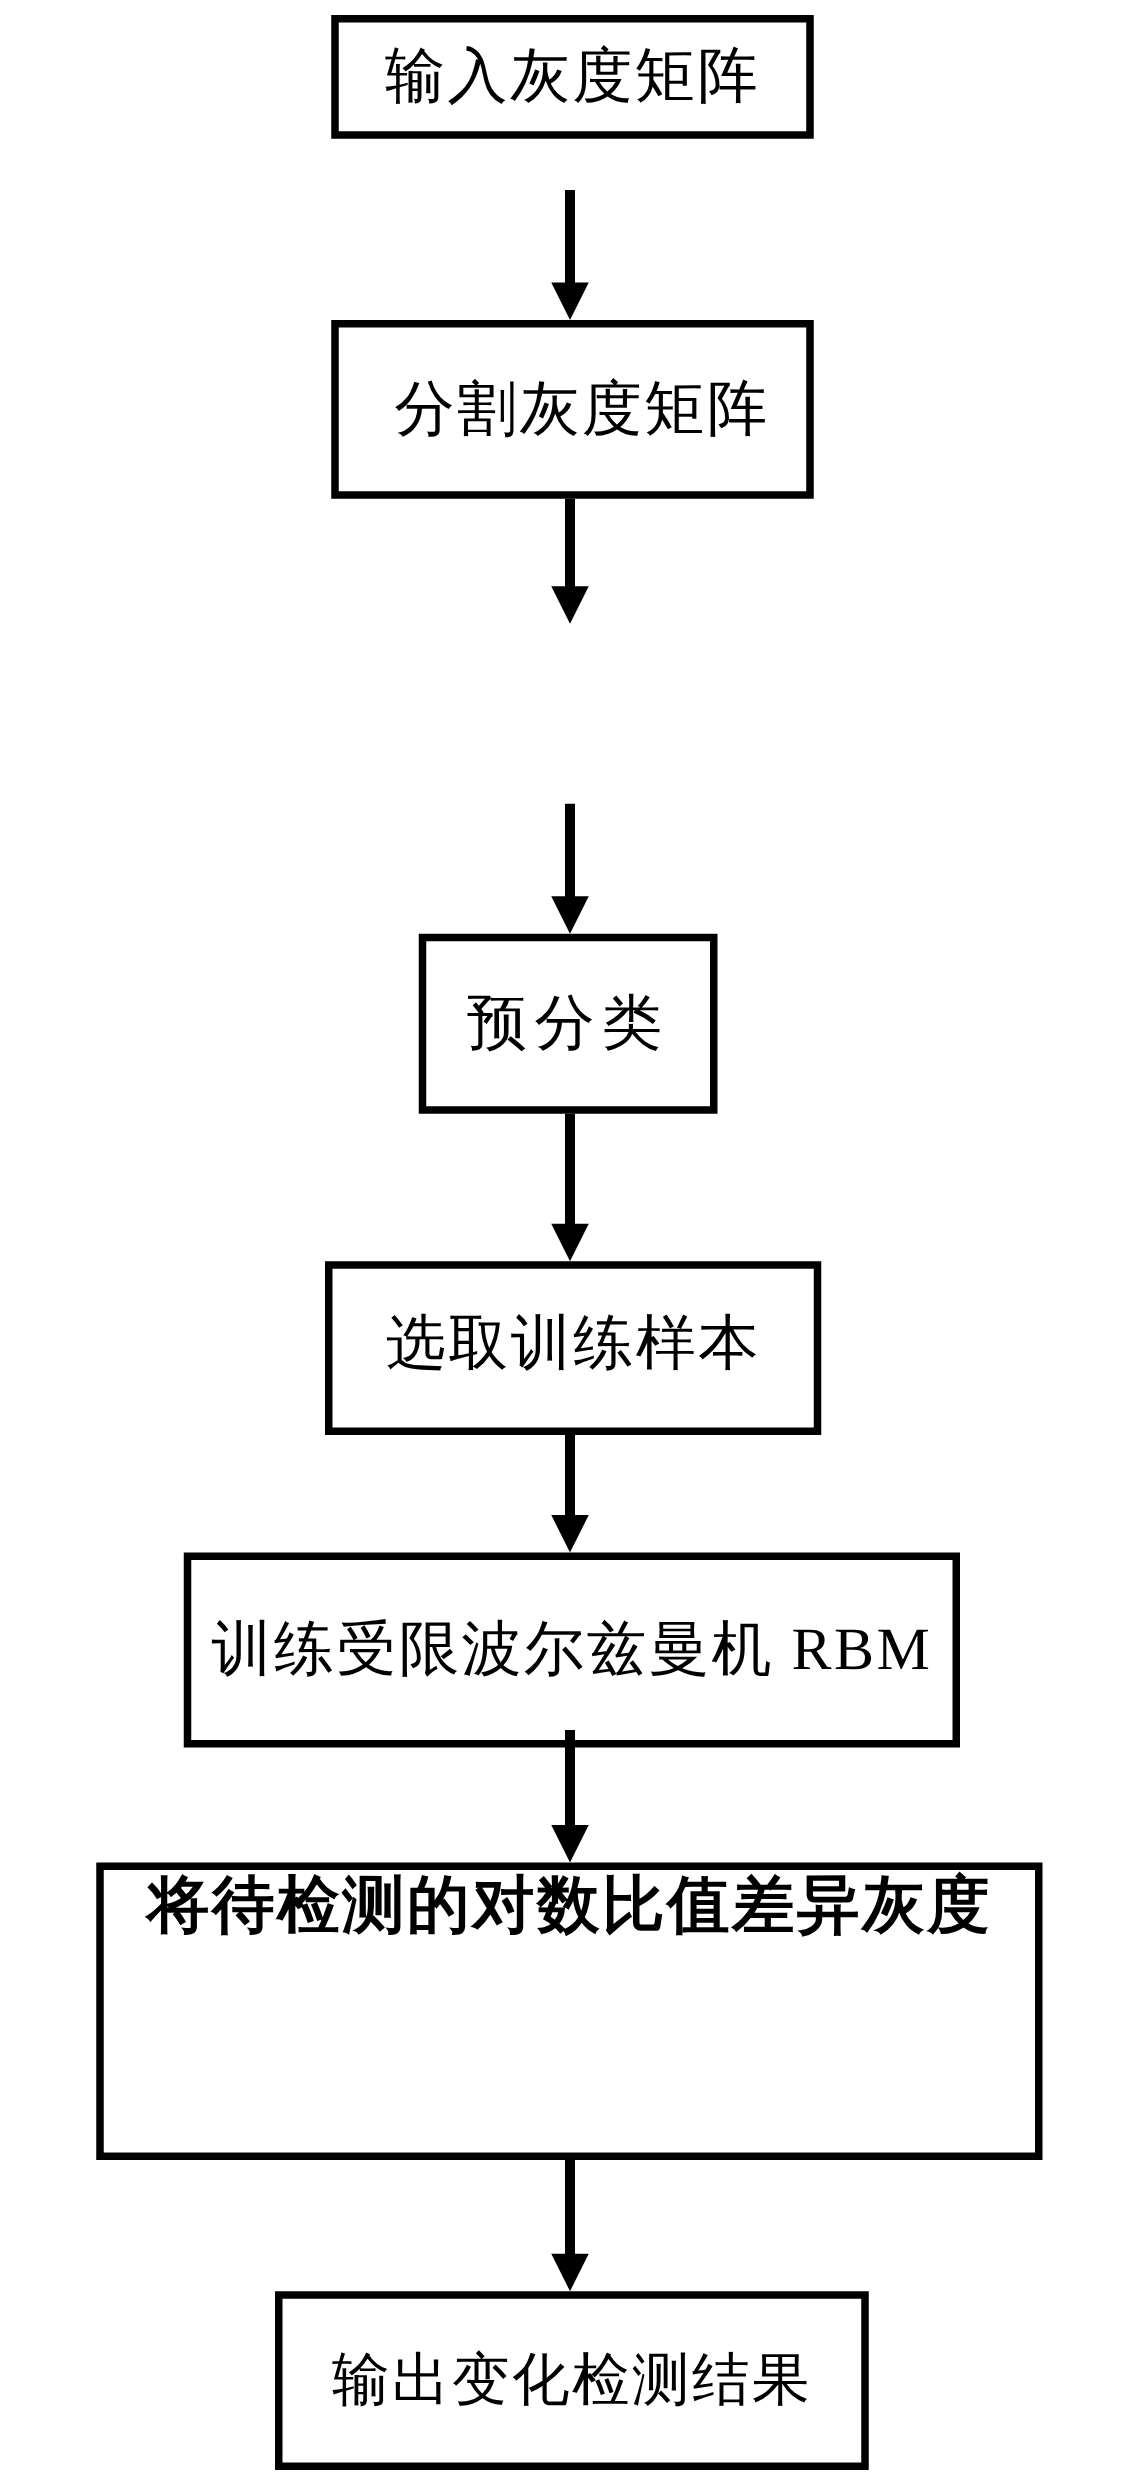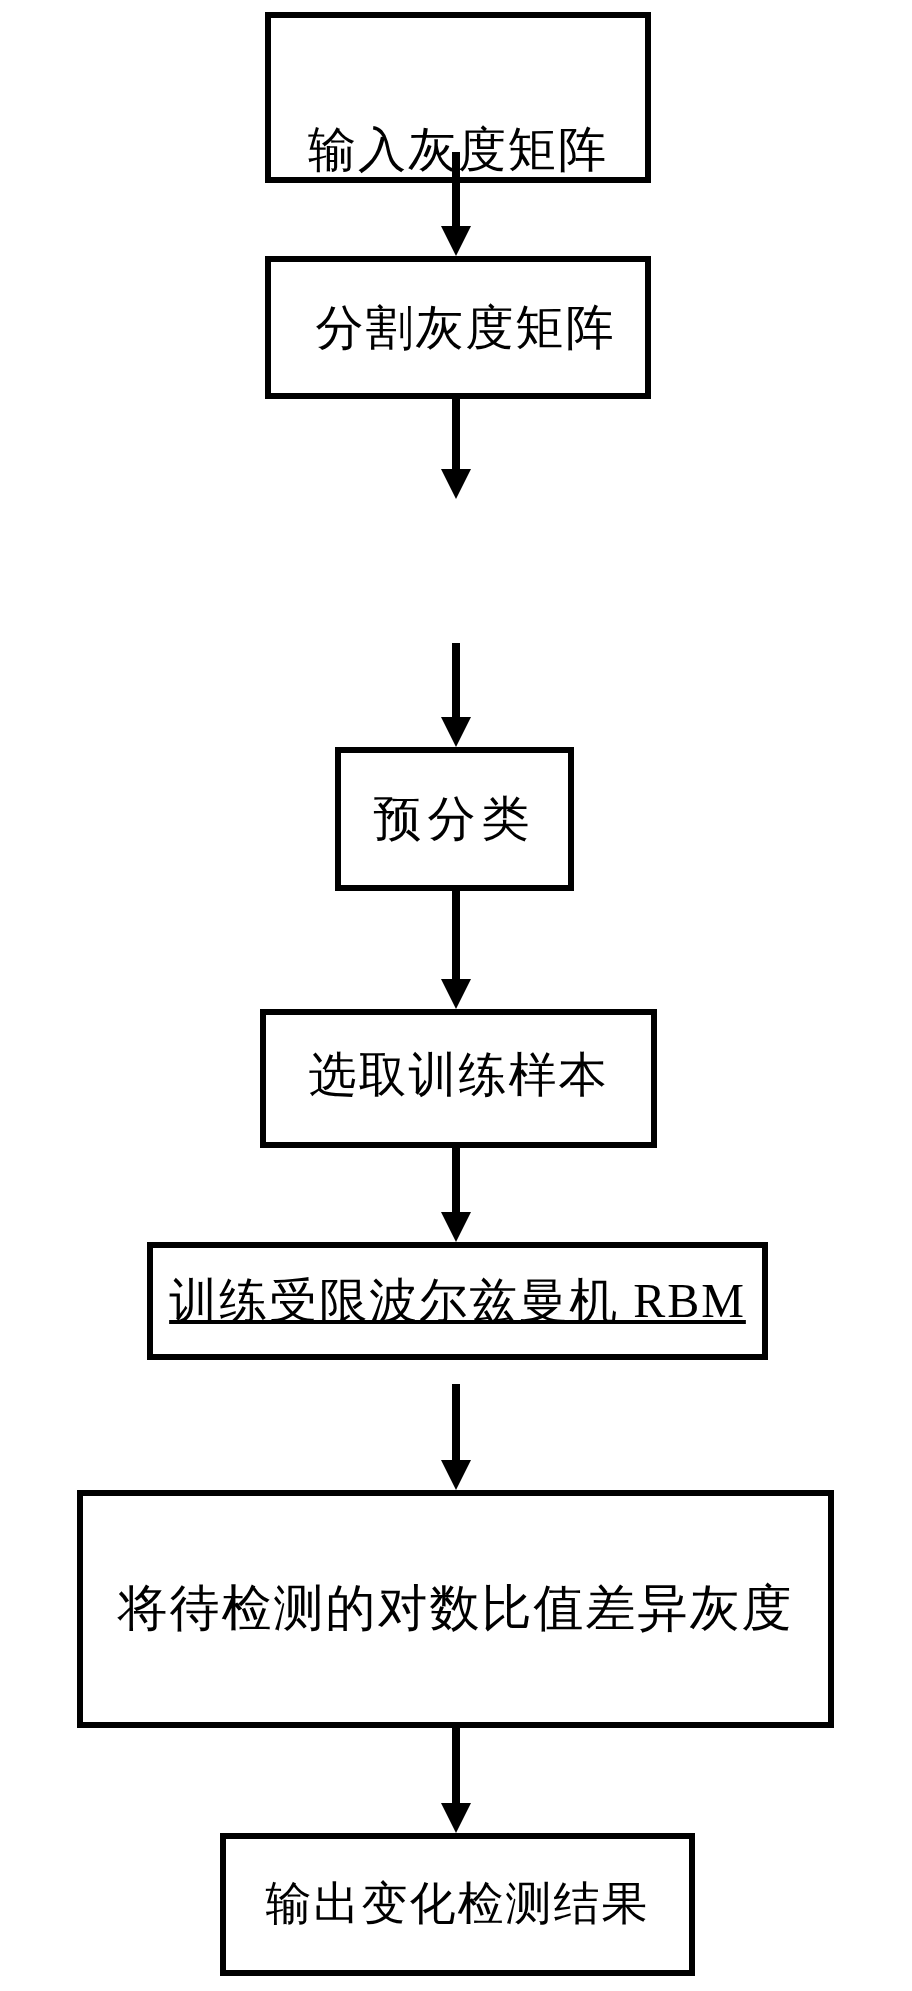--- a/index.html
+++ b/index.html
@@ -25,30 +25,31 @@
     align-items: center;
     justify-content: center;
     text-align: center;
     font-size: 48px;
     letter-spacing: 2px;
     line-height: 1.15;
     white-space: nowrap;
   }
   .node.two-line {
     flex-direction: column;
-    justify-content: center;
+    justify-content: flex-start;
     white-space: nowrap;
+    font-weight: bold;
   }
   
-  .n1 { left: 265px; top: 12px;   width: 386px; height: 171px; align-items: flex-end; }
+  .n1 { left: 265px; top: 12px;   width: 386px; height: 99px; }
   .n2 { left: 265px; top: 256px;  width: 386px; height: 143px; padding-left: 15px; }
   .n3 { left: 8px;   top: 499px;  width: 897px; height: 144px; }
   .n4 { left: 335px; top: 747px;  width: 239px; height: 144px; letter-spacing: 6px; }
   .n5 { left: 260px; top: 1009px; width: 397px; height: 139px; font-family: Liberation Mono, monospace; }
-  .n6 { left: 147px; top: 1242px; width: 621px; height: 118px; text-decoration: underline; }
+  .n6 { left: 147px; top: 1242px; width: 621px; height: 156px; }
   .n7 { left: 77px;  top: 1490px; width: 757px; height: 238px; font-size: 50px; }
   .n8 { left: 220px; top: 1833px; width: 475px; height: 143px; font-size: 46px; }
   
   .arrow {
     position: absolute;
     left: 452px;
     width: 8px;
     background: #000000;
   }
   .arrow::after {

